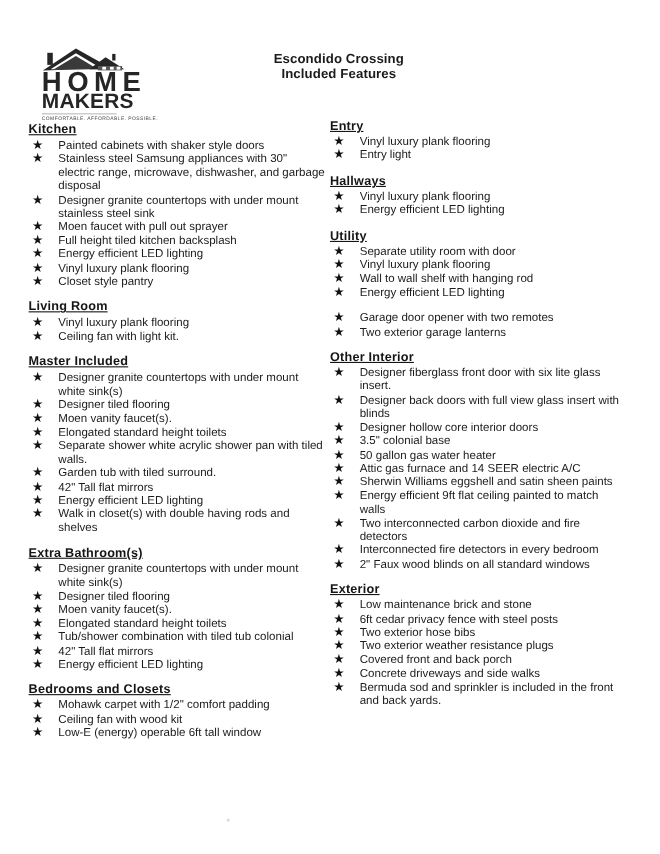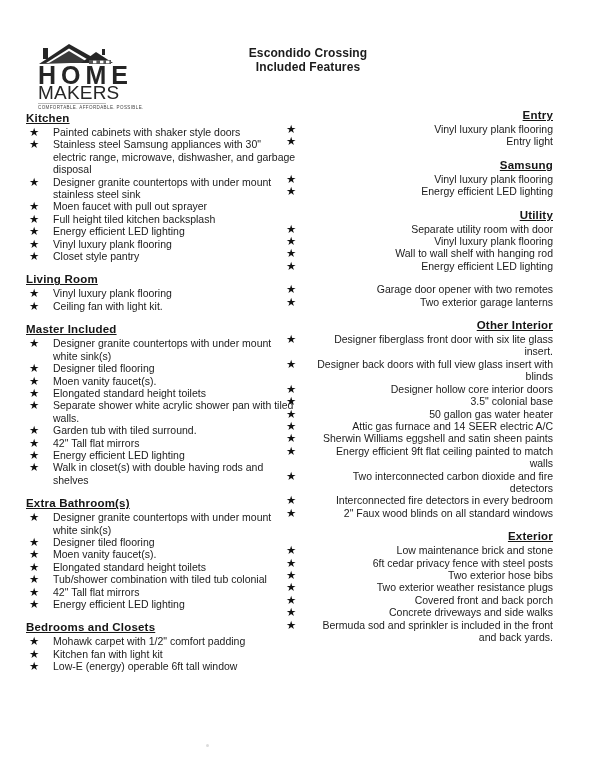--- a/index.html
+++ b/index.html
@@ -15,40 +15,40 @@
   }
 
   
   .logo { position: absolute; left: 38px; top: 42px; width: 130px; }
   .logo-roof { display: block; margin-left: 1px; }
   .logo-home {
     font-weight: bold; font-size: 25px; line-height: 17px;
     letter-spacing: 5px; color: #252525; margin-top: 1px;
   }
   .logo-makers {
-    font-weight: normal; font-size: 19px; line-height: 17px;
+    font-weight: bold; font-size: 19px; line-height: 17px;
     letter-spacing: 0.2px; color: #252525;
   }
   .logo-tagline {
     font-size: 4.5px; letter-spacing: 0.4px; color: #444;
     margin-top: 2px; white-space: nowrap;
     border-top: 0.5px solid #bbb; padding-top: 1px; width: 68px;
   }
 
   
   .doc-title {
     position: absolute; left: 108px; top: 46px; width: 400px;
     text-align: center; font-weight: bold; font-size: 12px;
     line-height: 14px; color: #1b1b1b; letter-spacing: 0.1px;
   }
 
   
   .col { position: absolute; width: 270px; }
   .col-left  { left: 26px;  top: 112px; }
-  .col-right { left: 283px; top: 109px; text-align: right; }
+  .col-right { left: 300px; top: 109px; }
 
   .feat-section { margin-bottom: 11px; }
   .feat-section h2 {
     font-size: 11.5px; font-weight: bold; text-decoration: underline;
     line-height: 13px; margin-bottom: 1px; color: #151515;
     letter-spacing: 0.2px;
   }
   .feat-section ul { list-style: none; }
   .feat-section li {
     position: relative; padding-left: 27px;
@@ -137,35 +137,35 @@
           <li><span class="star">★</span><span class="item-text">Elongated standard height toilets</span></li>
           <li><span class="star">★</span><span class="item-text">Tub/shower combination with tiled tub colonial</span></li>
           <li><span class="star">★</span><span class="item-text">42" Tall flat mirrors</span></li>
           <li><span class="star">★</span><span class="item-text">Energy efficient LED lighting</span></li>
         </ul>
       </section>
       <section class="feat-section">
         <h2>Bedrooms and Closets</h2>
         <ul>
           <li><span class="star">★</span><span class="item-text">Mohawk carpet with 1/2" comfort padding</span></li>
-          <li><span class="star">★</span><span class="item-text">Kitchen fan with light kit</span></li>
+          <li><span class="star">★</span><span class="item-text">Ceiling fan with wood kit</span></li>
           <li><span class="star">★</span><span class="item-text">Low-E (energy) operable 6ft tall window</span></li>
         </ul>
       </section>
     </div>
   <div class="col col-right" id="col-1">
       <section class="feat-section">
         <h2>Entry</h2>
         <ul>
           <li><span class="star">★</span><span class="item-text">Vinyl luxury plank flooring</span></li>
           <li><span class="star">★</span><span class="item-text">Entry light</span></li>
         </ul>
       </section>
       <section class="feat-section">
-        <h2>Samsung</h2>
+        <h2>Hallways</h2>
         <ul>
           <li><span class="star">★</span><span class="item-text">Vinyl luxury plank flooring</span></li>
           <li><span class="star">★</span><span class="item-text">Energy efficient LED lighting</span></li>
         </ul>
       </section>
       <section class="feat-section">
         <h2>Utility</h2>
         <ul>
           <li><span class="star">★</span><span class="item-text">Separate utility room with door</span></li>
           <li><span class="star">★</span><span class="item-text">Vinyl luxury plank flooring</span></li>

